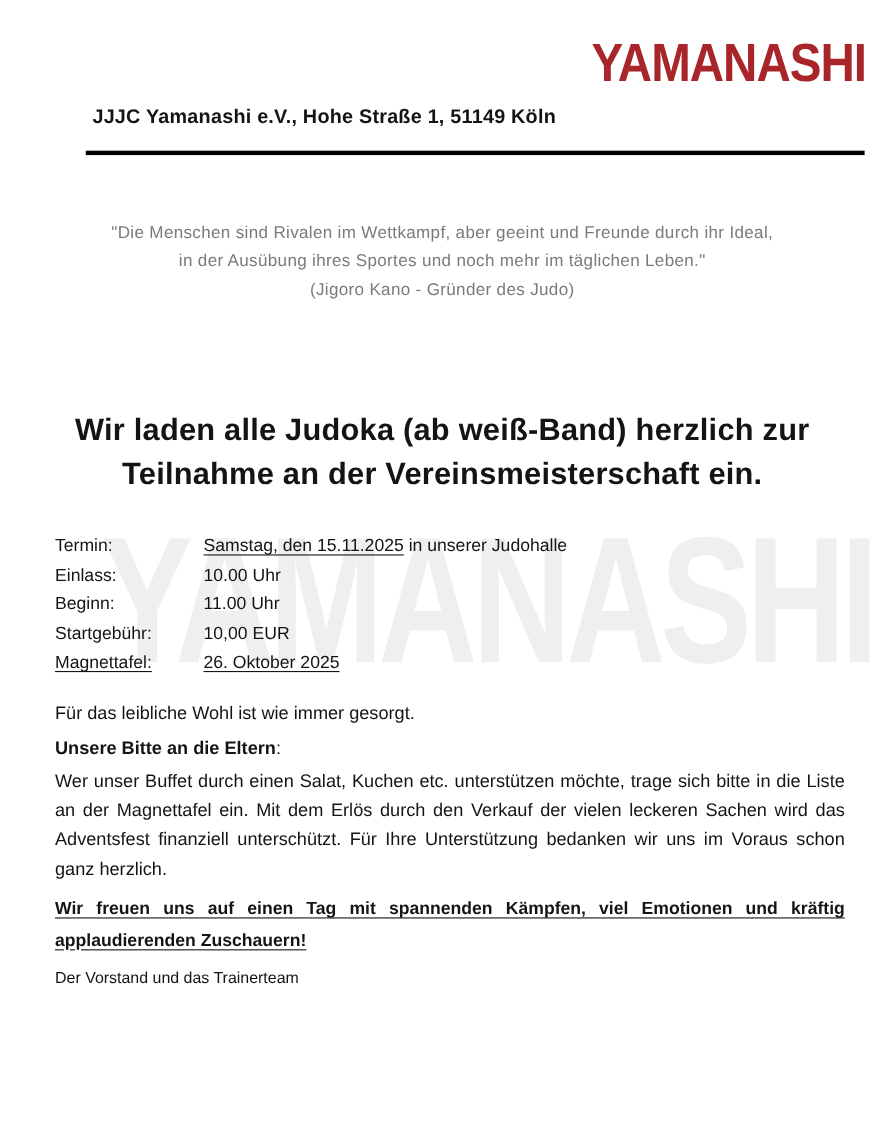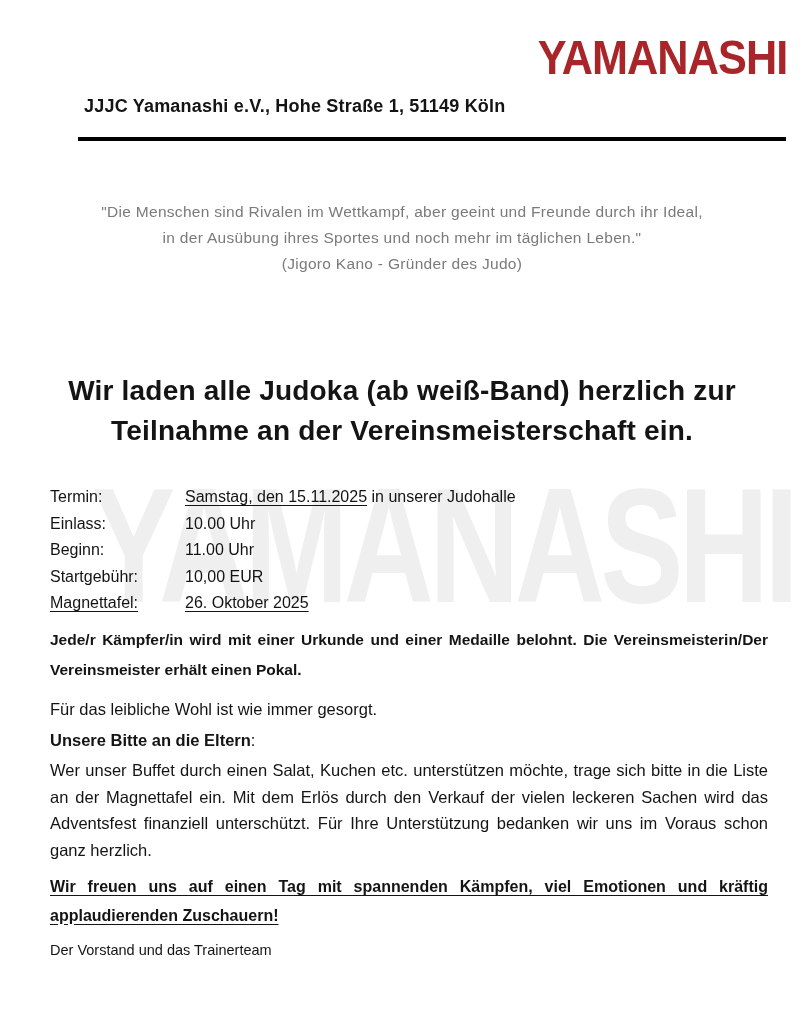--- a/index.html
+++ b/index.html
@@ -100,21 +100,20 @@
       <span class="dlabel">Startgebühr:</span>
       <span class="dvalue">10,00 EUR</span>
     </div>
     <div class="drow">
       <span class="dlabel"><u>Magnettafel:</u></span>
       <span class="dvalue"><u>26. Oktober 2025</u></span>
     </div>
   </div>
 
   <div class="body">
-    <p class="p-rewards">Jede/r Kämpfer/in wird mit einer Urkunde und einer Medaille belohnt. Die Vereinsmeisterin/Der Vereinsmeister erhält einen Pokal.</p>
     <p class="p-catering">Für das leibliche Wohl ist wie immer gesorgt.</p>
     <p class="p-parents"><b>Unsere Bitte an die Eltern</b><span>:</span></p>
     <p class="p-buffet">Wer unser Buffet durch einen Salat, Kuchen etc. unterstützen möchte, trage sich bitte in die Liste an der Magnettafel ein. Mit dem Erlös durch den Verkauf der vielen leckeren Sachen wird das Adventsfest finanziell unterschützt. Für Ihre Unterstützung bedanken wir uns im Voraus schon ganz herzlich.</p>
     <p class="p-closing"><u>Wir freuen uns auf einen Tag mit spannenden Kämpfen, viel Emotionen und kräftig applaudierenden Zuschauern!</u></p>
     <p class="p-signature">Der Vorstand und das Trainerteam</p>
   </div>
 
 </div>
 
 </body></html>

